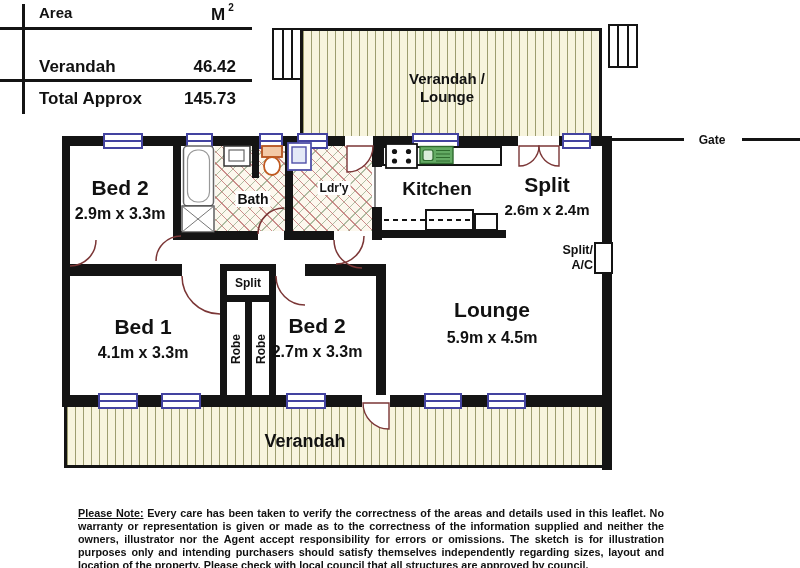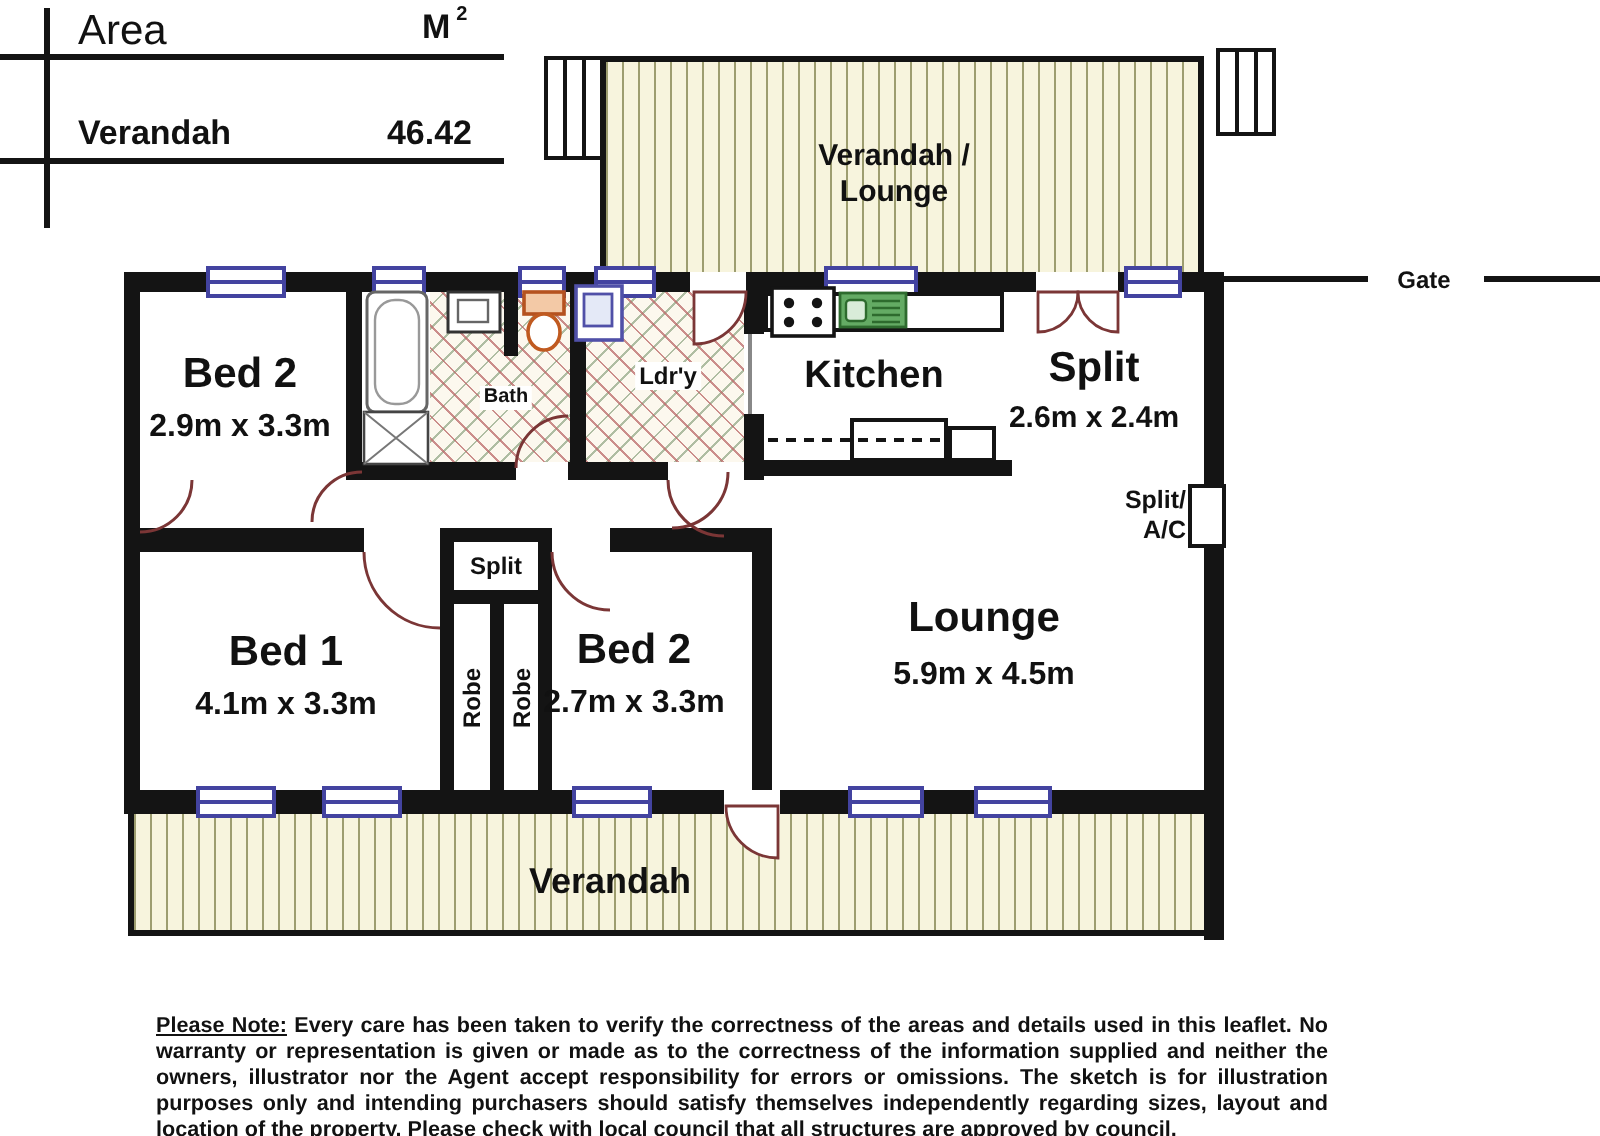--- a/index.html
+++ b/index.html
@@ -31,21 +31,21 @@
   .whitebg{background:#fff;padding:1px 2px;}
   .gateline{position:absolute;height:3px;background:#141414;}
   .gatetext{position:absolute;transform:translate(-50%,-50%);font-weight:bold;font-size:12px;}
   .decklabel{position:absolute;transform:translate(-50%,-50%);font-weight:bold;font-size:15px;white-space:nowrap;}
   .verlabel{position:absolute;transform:translate(-50%,-50%);font-weight:bold;font-size:18px;}
   .ac-label{position:absolute;font-weight:bold;font-size:12.5px;line-height:15px;text-align:right;}
   
   #area-table{position:absolute;left:0;top:0;width:252px;height:120px;}
   .at-hline{position:absolute;left:0;width:252px;height:3px;background:#141414;}
   .at-vline{position:absolute;left:22px;top:4px;width:3px;height:110px;background:#141414;}
-  .at-title{position:absolute;left:39px;top:4px;font-weight:normal;font-size:21px;}
+  .at-title{position:absolute;left:39px;top:4px;font-weight:bold;font-size:15px;}
   .at-unit{position:absolute;left:211px;top:4px;font-weight:bold;font-size:17px;}
   .at-unit sup{font-size:10px;position:relative;top:-2px;left:3px;}
   .at-row{position:absolute;left:0;width:252px;height:20px;font-weight:bold;font-size:17px;}
   .at-label{position:absolute;left:39px;}
   .at-value{position:absolute;right:16px;}
   
   #disclaimer{position:absolute;left:78px;top:496px;width:586px;font-size:10.8px;font-weight:bold;
               line-height:13px;text-align:justify;}
   #disclaimer .u{text-decoration:underline;}
   svg{position:absolute;left:0;top:0;}
@@ -58,20 +58,24 @@
   <div id="area-table">
     <div class="at-vline"></div>
     <div class="at-title">Area</div>
     <div class="at-unit"><span>M</span><sup>2</sup></div>
     <div class="at-hline" style="top:27px"></div>
     <div class="at-row" style="top:57px">
       <span class="at-label">Verandah</span>
       <span class="at-value">46.42</span>
     </div>
     <div class="at-hline" style="top:79px"></div>
+    <div class="at-row" style="top:89px">
+      <span class="at-label">Total Approx</span>
+      <span class="at-value">145.73</span>
+    </div>
   </div>
 
   <div class="deck" style="left:300px;top:28px;width:302px;height:108px;border:3px solid #141414;border-bottom:none;box-sizing:border-box;"></div>
   <div class="steps" style="left:272px;top:28px;width:30px;height:52px;"></div>
   <div class="steps" style="left:608px;top:24px;width:30px;height:44px;"></div>
   <div class="deck" style="left:64px;top:407px;width:538px;height:61px;border-left:3px solid #141414;border-bottom:3px solid #141414;box-sizing:border-box;"></div>
 
   <div class="gateline" style="left:612px;top:138px;width:72px;"></div>
   <div class="gateline" style="left:742px;top:138px;width:58px;"></div>
 
@@ -196,21 +200,21 @@
   <div class="rdims" style="left:317px;top:352px;">2.7m x 3.3m</div>
 
   <div class="rname" style="left:492px;top:309px;">Lounge</div>
   <div class="rdims" style="left:492px;top:338px;">5.9m x 4.5m</div>
 
   <div class="rname" style="left:547px;top:184px;">Split</div>
   <div class="rdims" style="left:547px;top:209px;font-size:15px;">2.6m x 2.4m</div>
 
   <div class="rname" style="left:437px;top:188px;font-size:19px;">Kitchen</div>
 
-  <div class="sml whitebg" style="left:253px;top:199px;font-size:10px;text-align:right;">Bath</div>
+  <div class="sml whitebg" style="left:253px;top:199px;font-size:14px;text-align:right;">Bath</div>
   <div class="sml whitebg" style="left:334px;top:188px;">Ldr'y</div>
   <div class="sml" style="left:248px;top:283px;">Split</div>
   <div class="sml vert" style="left:236px;top:349px;">Robe</div>
   <div class="sml vert" style="left:261px;top:349px;">Robe</div>
 
   <div class="ac-label" style="left:545px;top:243px;width:48px;">
     <span>Split/</span><br>
     <span>A/C</span>
   </div>
 

